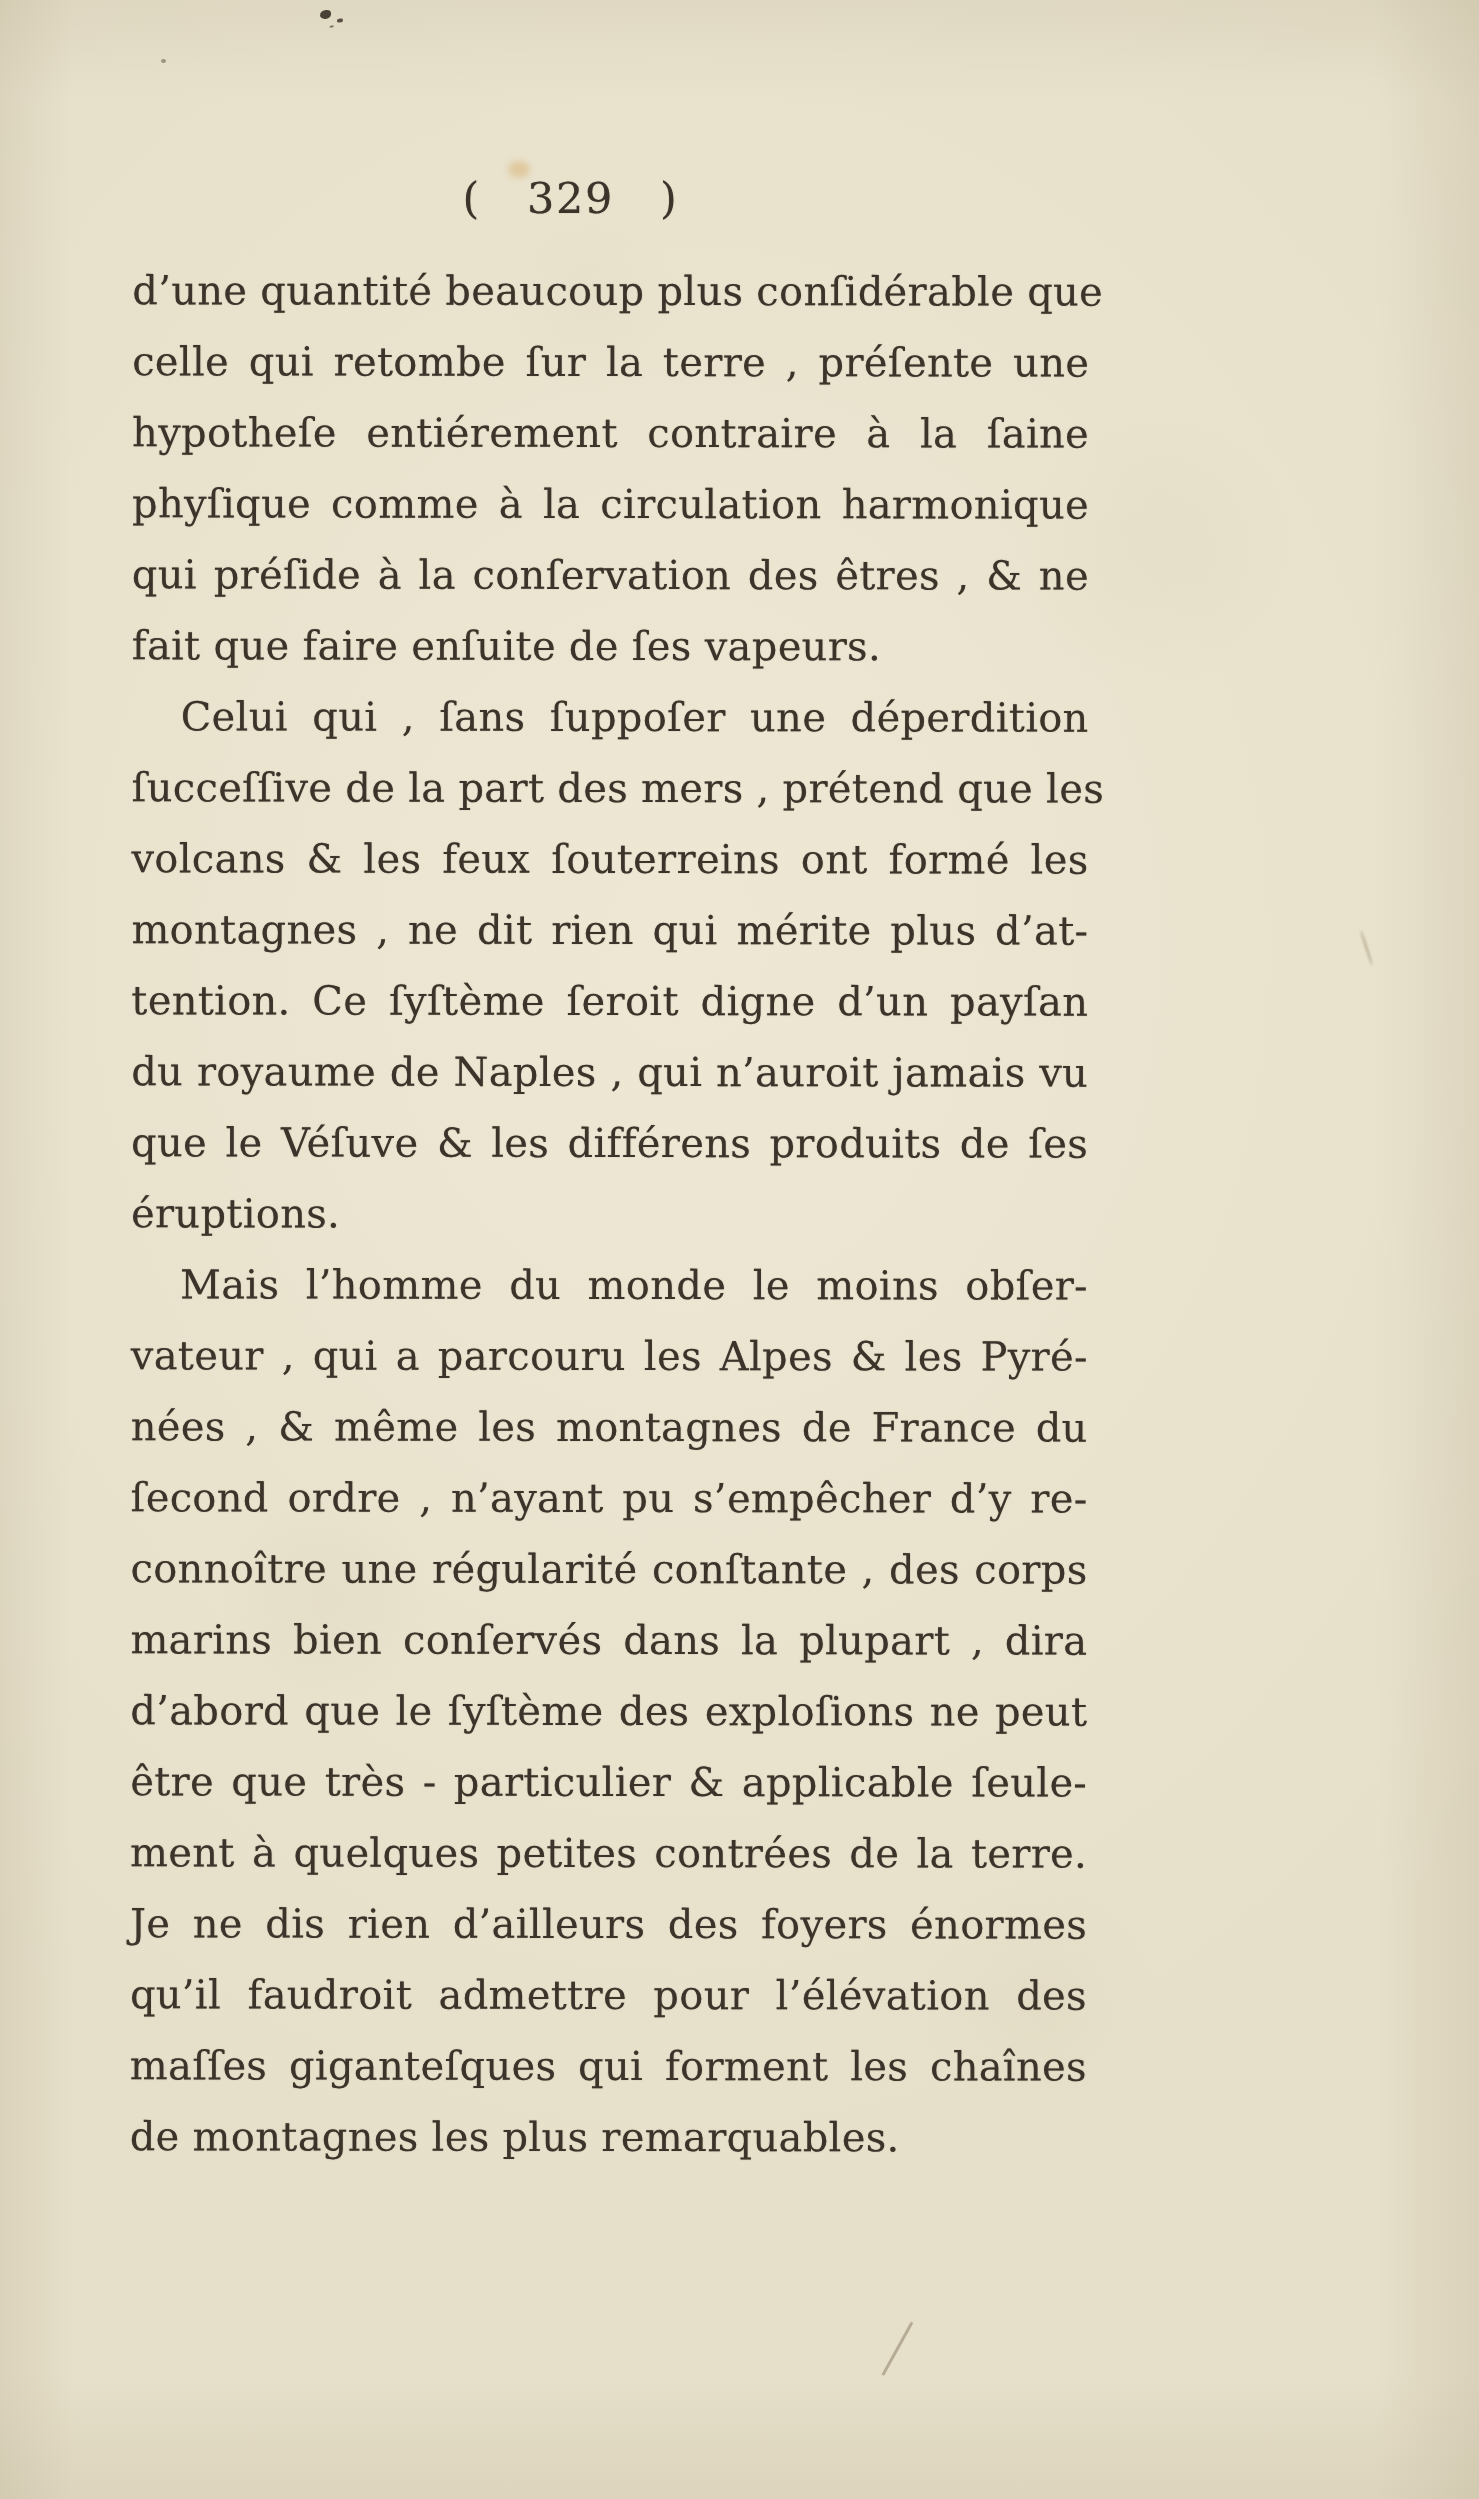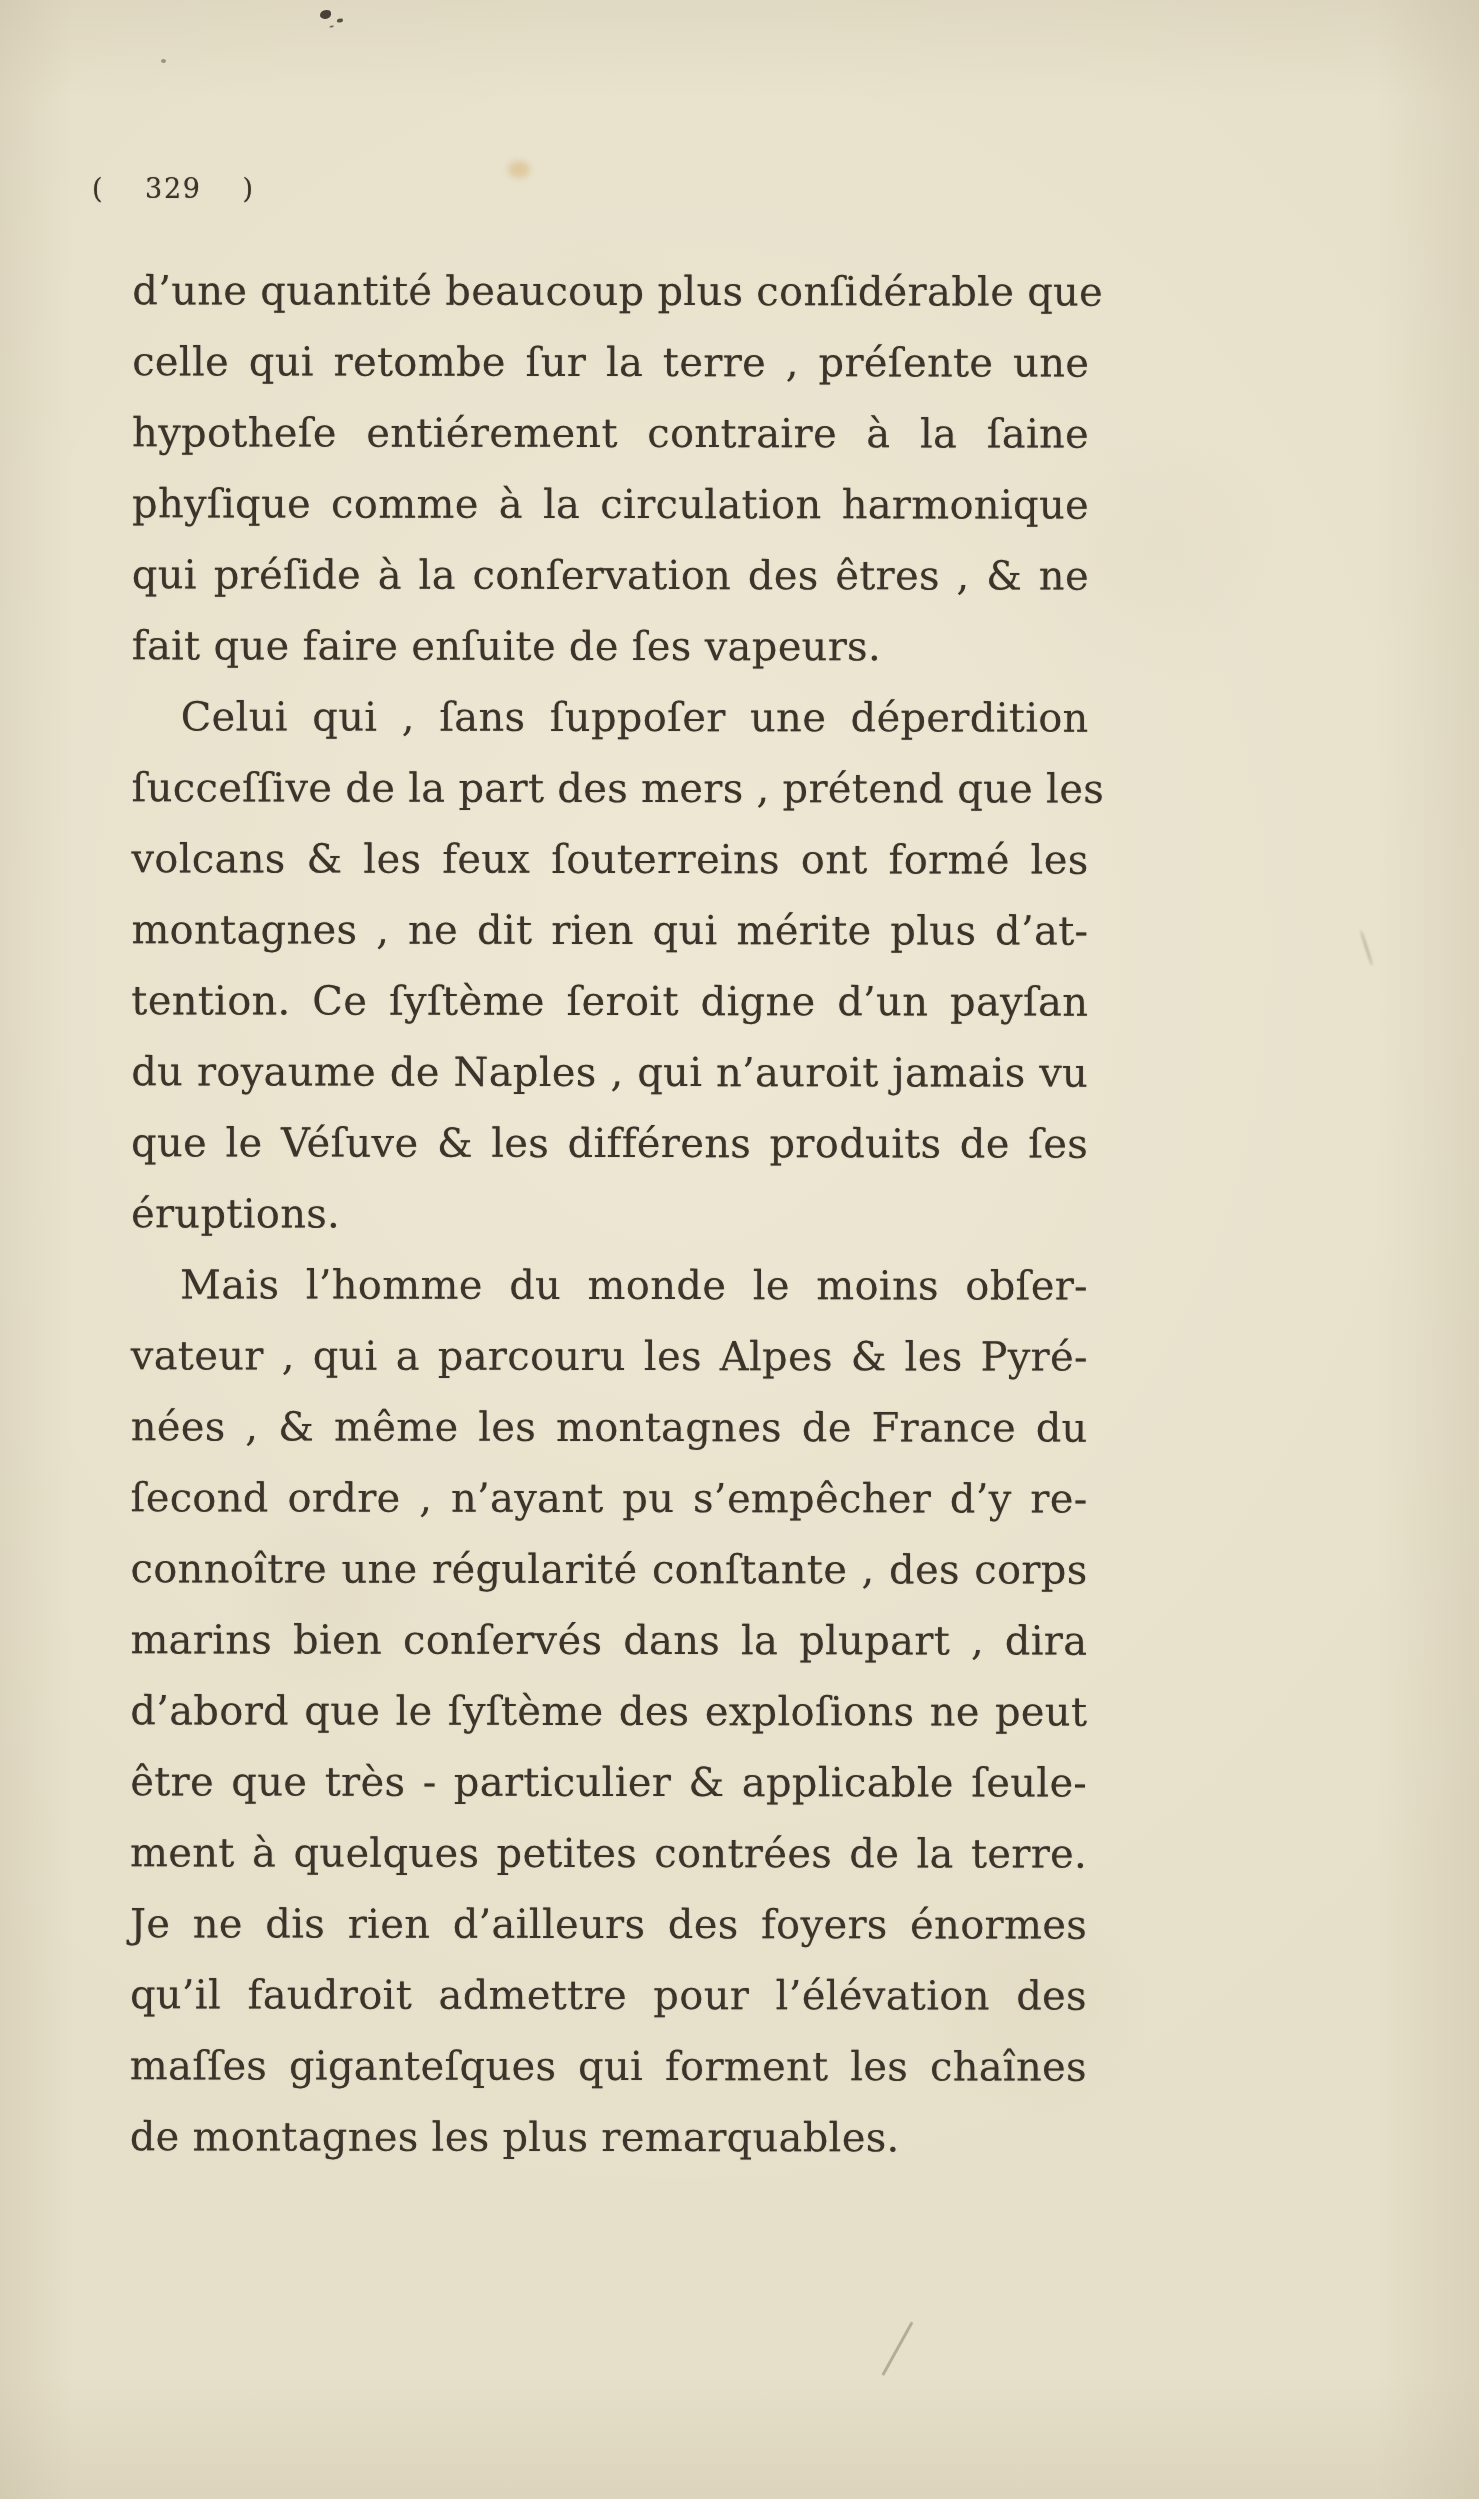--- a/index.html
+++ b/index.html
@@ -27,21 +27,22 @@
     background:
       radial-gradient(circle 152px at 22% 64%, rgba(190,176,144,0.10), rgba(190,176,144,0) 70%),
       radial-gradient(circle 203px at 78% 22%, rgba(190,176,144,0.08), rgba(190,176,144,0) 70%),
       radial-gradient(circle 169px at 70% 80%, rgba(190,176,144,0.09), rgba(190,176,144,0) 70%),
       radial-gradient(circle 127px at 40% 12%, rgba(210,196,164,0.10), rgba(210,196,164,0) 70%);
   }
   .page-number{
     position:absolute;
     top:173px;left:131px;width:957px;
     transform:translateX(-39px);
-    font-size:27px;
+    text-align:center;
+    font-size:43px;
     letter-spacing:1.7px;
     word-spacing:30.5px;
     color:var(--ink);
     text-shadow:0 0 1px rgba(56,46,34,0.55);
   }
   .text-block{
     position:absolute;
     top:256px;left:131px;width:957px;
     font-size:40px;
     line-height:71px;

